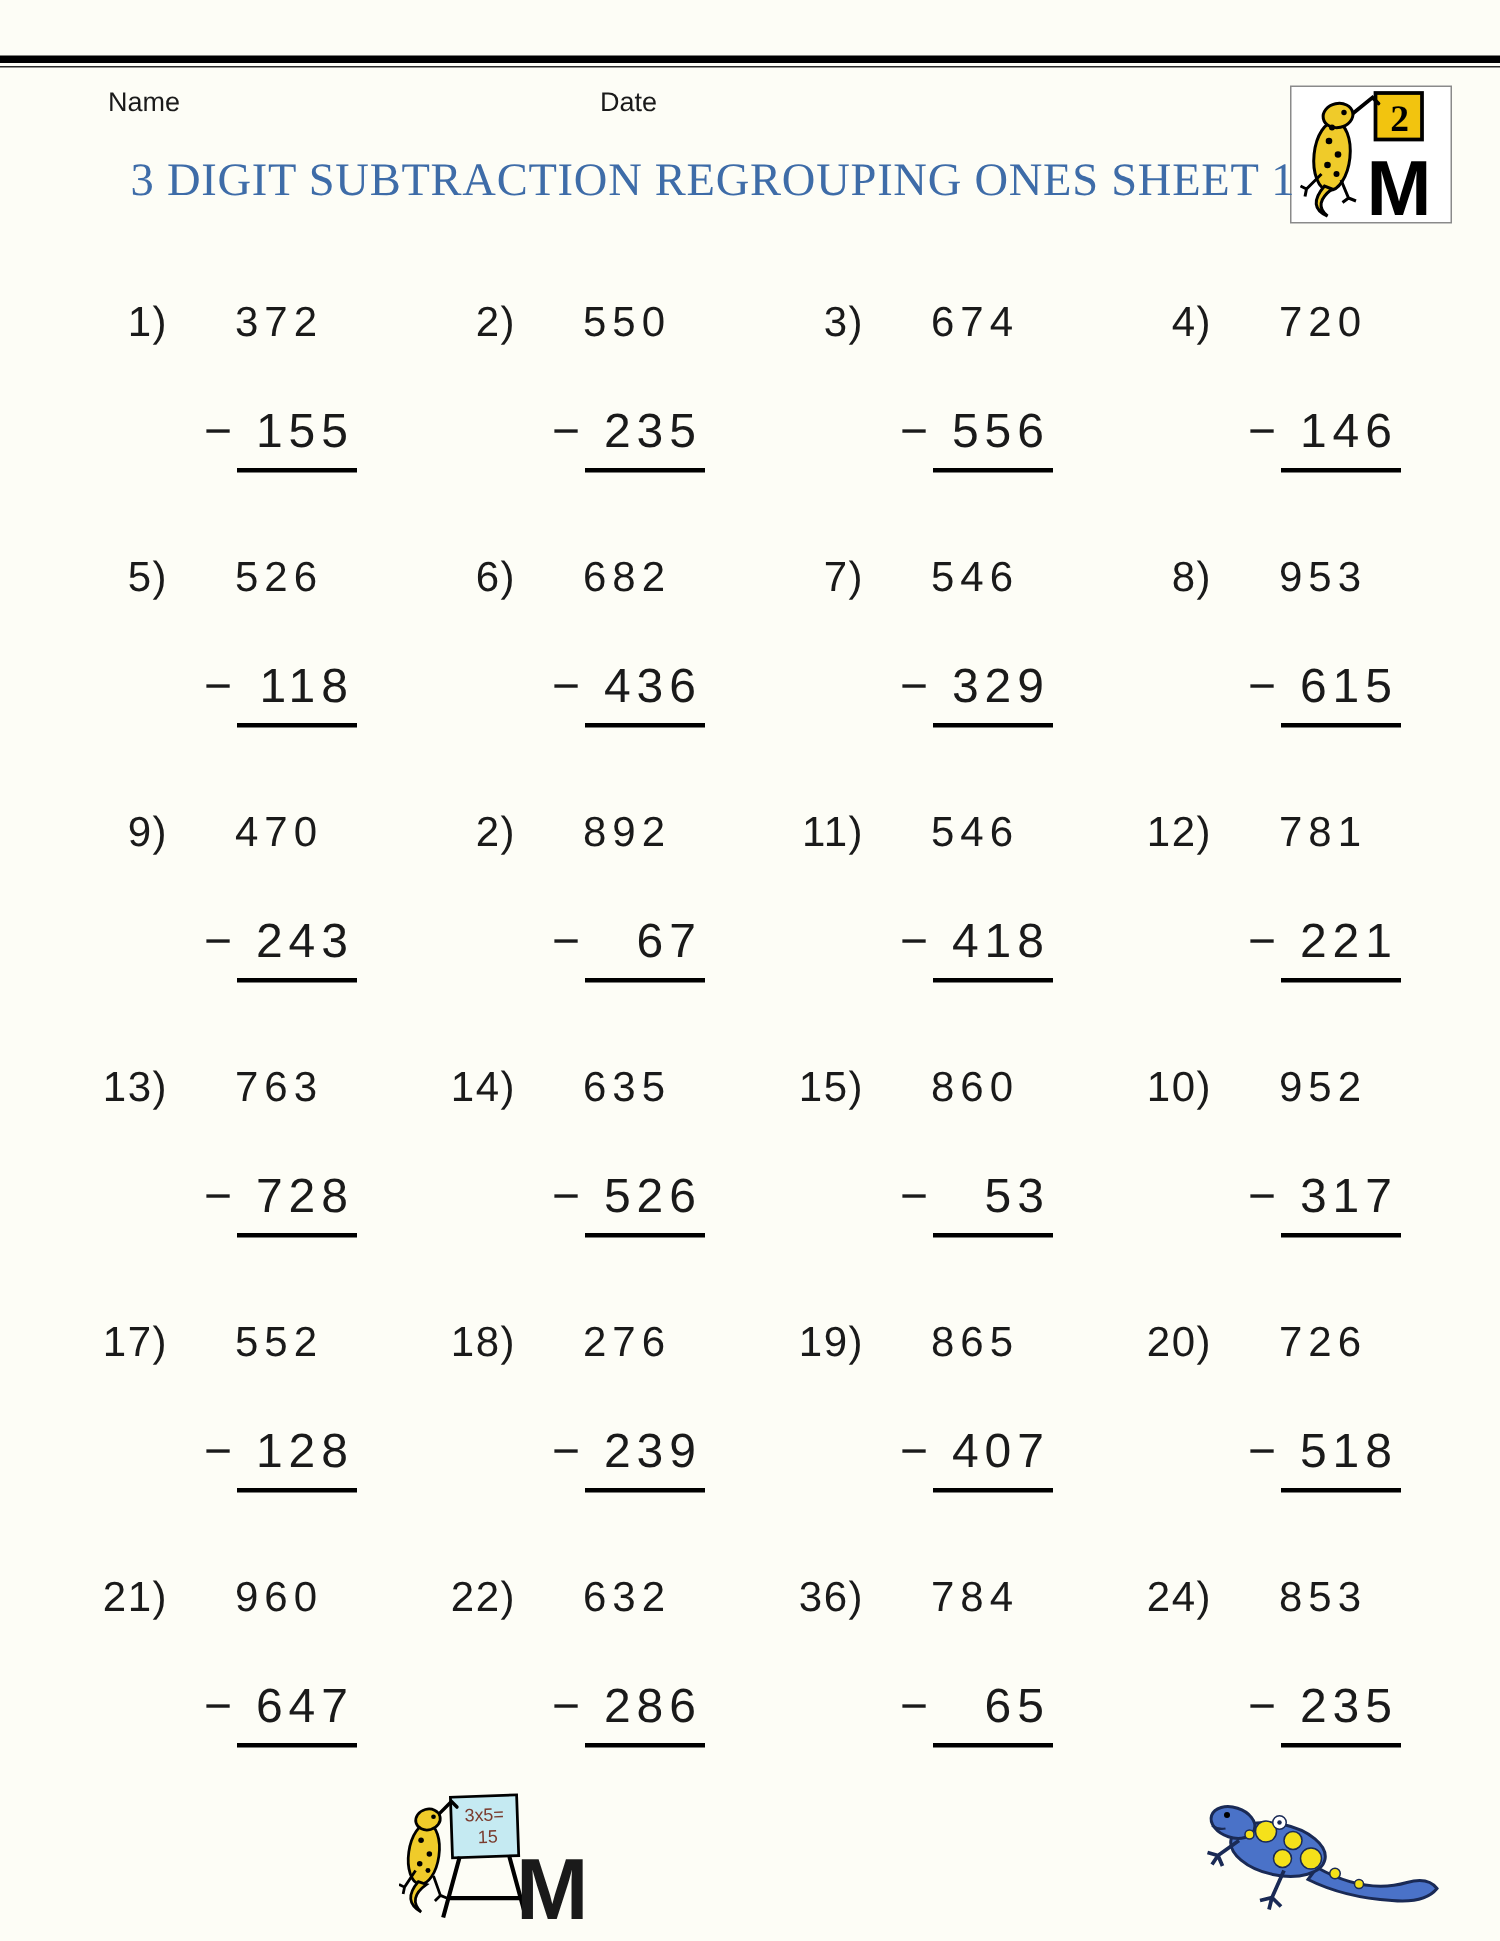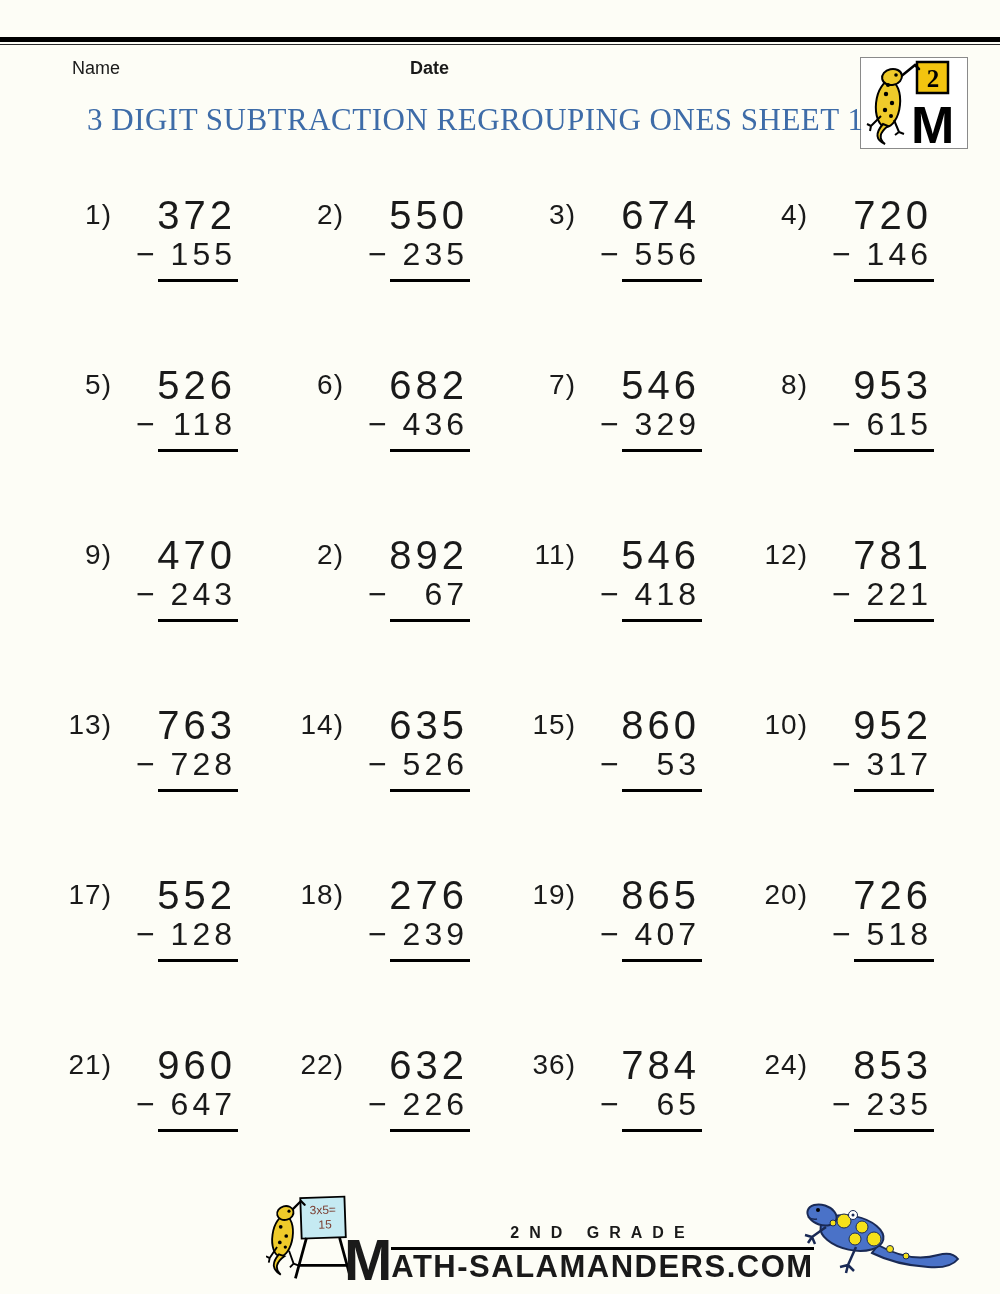--- a/index.html
+++ b/index.html
@@ -9,21 +9,21 @@
   }
   
   .top-rule{position:absolute;top:37px;left:0;width:1000px;}
   .top-rule .thick{height:5px;background:#000;}
   .top-rule .thin{height:1px;background:#2a2a2a;margin-top:2px;}
 
   
   .meta-row{position:absolute;top:58px;left:0;width:1000px;font-size:18px;}
   .meta-label{position:absolute;white-space:nowrap;}
   .name-label{left:72px;}
-  .date-label{left:410px;font-weight:bold;}
+  .date-label{left:400px;}
 
   
   .page-title{
     position:absolute;top:102px;left:57px;
     font-family:"Liberation Serif",serif;font-size:31px;font-weight:400;
     color:#3E6CA8;white-space:nowrap;letter-spacing:.5px;margin-left:30px;
   }
 
   
   .logo-box{
@@ -37,29 +37,29 @@
     position:absolute;top:196px;left:66px;
     display:grid;grid-template-columns:repeat(4,232px);grid-auto-rows:170px;
   }
   .problem{display:flex;align-items:flex-start;}
   .pnum{
     width:46px;text-align:right;font-size:28px;letter-spacing:1px;
     padding-top:3px;white-space:nowrap;
   }
   .work{margin-left:24px;width:102px;}
   .minuend{
-    display:block;text-align:right;font-size:40px;line-height:38px;
+    display:block;text-align:center;font-size:28px;line-height:38px;
     letter-spacing:4px;padding-right:2px;white-space:nowrap;
   }
   .subrow{
     display:flex;justify-content:space-between;align-items:baseline;
     font-size:32px;line-height:40px;
   }
   .minus{letter-spacing:0;}
-  .subtrahend{letter-spacing:4px;padding-right:2px;white-space:nowrap;}
+  .subtrahend{letter-spacing:4px;padding-right:2px;white-space:nowrap;margin-top:33px;}
   .answer-line{
     display:block;margin-left:auto;margin-top:5px;width:80px;height:0;
     border-top:3px solid #000;
   }
 
   
   .footer{position:absolute;top:1188px;left:0;width:1000px;height:100px;}
   .footer-logo{position:absolute;left:266px;top:2px;display:flex;align-items:flex-end;}
   .easel{width:92px;height:92px;flex:0 0 auto;margin-right:-14px;}
   .brand{display:flex;align-items:flex-end;}
@@ -372,21 +372,21 @@
       <span class="answer-line"></span>
     </span>
   </div>
 
   <div class="problem">
     <span class="pnum">22)</span>
     <span class="work">
       <span class="minuend">632</span>
       <span class="subrow">
         <span class="minus">−</span>
-        <span class="subtrahend">226</span>
+        <span class="subtrahend">286</span>
       </span>
       <span class="answer-line"></span>
     </span>
   </div>
 
   <div class="problem">
     <span class="pnum">36)</span>
     <span class="work">
       <span class="minuend">784</span>
       <span class="subrow">
@@ -430,24 +430,20 @@
       <path d="M14 70 Q2 84 16 92 Q6 82 20 72 Z" fill="#EFCB2A" stroke="#000" stroke-width="2"></path>
       <path d="M12 62 L4 74 M4 74 L0 72 M4 74 L3 79" fill="none" stroke="#000" stroke-width="2"></path>
       <path d="M25 66 L30 80 M30 80 L26 84 M30 80 L35 82" fill="none" stroke="#000" stroke-width="2"></path>
       <circle cx="16" cy="40" r="2" fill="#000"></circle>
         <circle cx="22" cy="50" r="2" fill="#000"></circle>
       <circle cx="15" cy="57" r="2" fill="#000"></circle>
         <circle cx="21" cy="62" r="1.8" fill="#000"></circle>
     </svg>
     <div class="brand">
       <span class="brand-m">M</span>
-      <span class="brand-right">
-        <span class="grade">2ND GRADE</span>
-        <span class="brand-com">ATH-SALAMANDERS.COM</span>
-      </span>
     </div>
   </div>
 
   <svg class="corner-salamander" viewBox="0 0 165 92">
 
     <path d="M78 52 Q110 70 138 62 Q152 58 158 66 Q150 76 128 74 Q96 72 72 60 Z" fill="#4A72C8" stroke="#1a2a55" stroke-width="2"></path>
 
     <ellipse cx="52" cy="40" rx="32" ry="17" fill="#4A72C8" stroke="#1a2a55" stroke-width="2" transform="rotate(12 52 40)"></ellipse>
 
     <ellipse cx="22" cy="22" rx="15" ry="10" fill="#4A72C8" stroke="#1a2a55" stroke-width="2" transform="rotate(18 22 22)"></ellipse>

